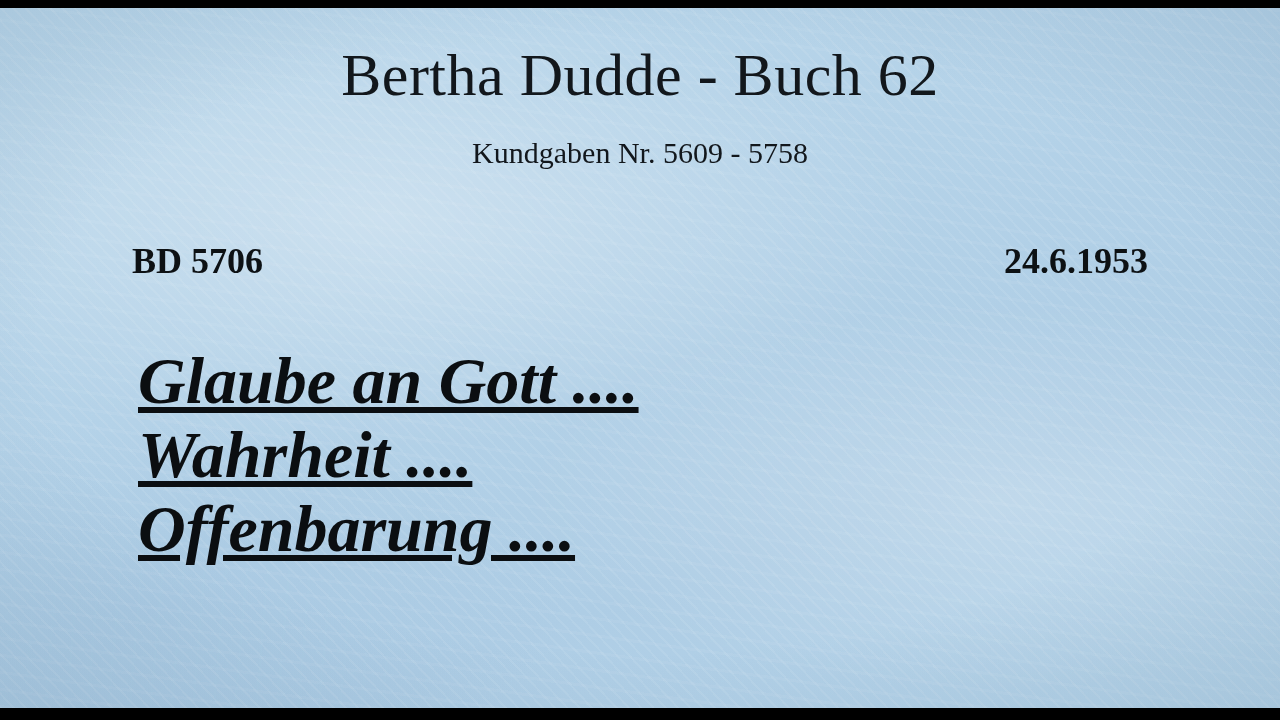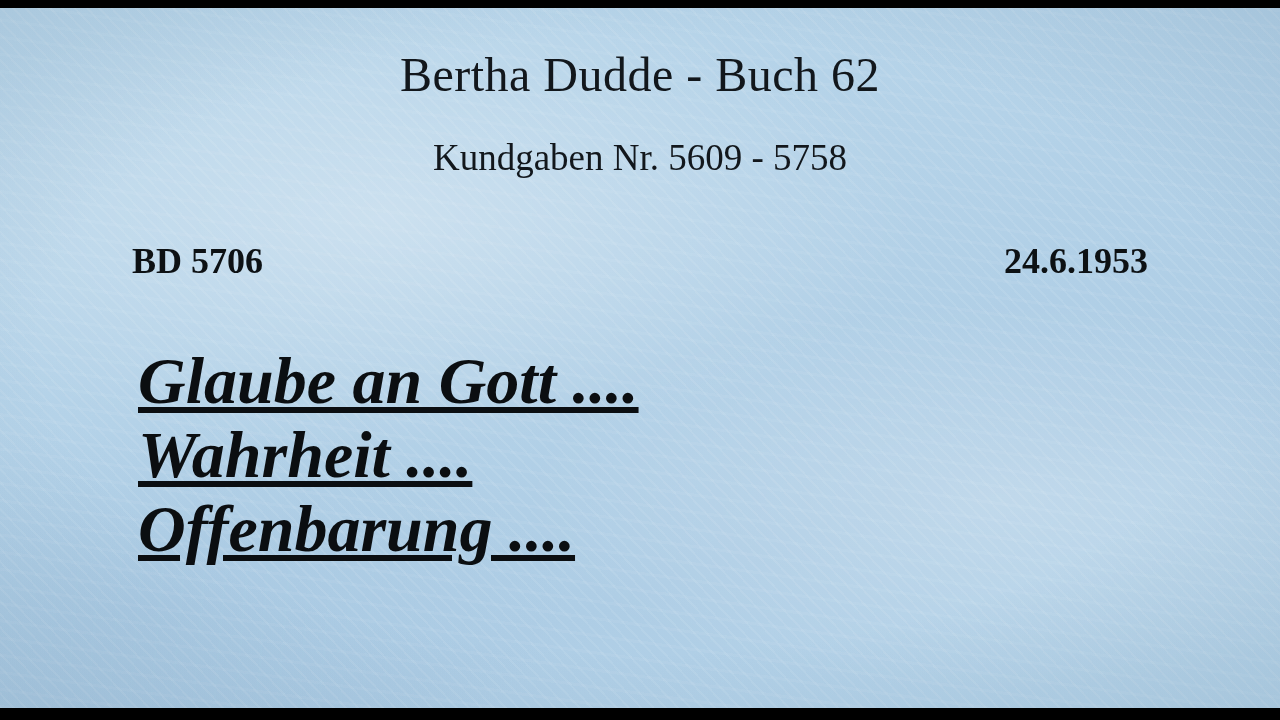--- a/index.html
+++ b/index.html
@@ -59,36 +59,36 @@
   }
 
   .content {
     position: absolute;
     inset: 0;
     z-index: 3;
   }
 
   .book-title {
     position: absolute;
-    top: 50px;
+    top: 44px;
     left: 0;
     width: 1280px;
     text-align: center;
-    font-size: 48px;
+    font-size: 60px;
     line-height: 1.05;
     color: #12171c;
     letter-spacing: 0.5px;
   }
   .book-subtitle {
     position: absolute;
     top: 136px;
     left: 0;
     width: 1280px;
     text-align: center;
-    font-size: 37px;
+    font-size: 30px;
     color: #12171c;
   }
 
   .meta-row {
     position: absolute;
     top: 240px;
     left: 132px;
     width: 1016px;
     display: flex;
     justify-content: space-between;

